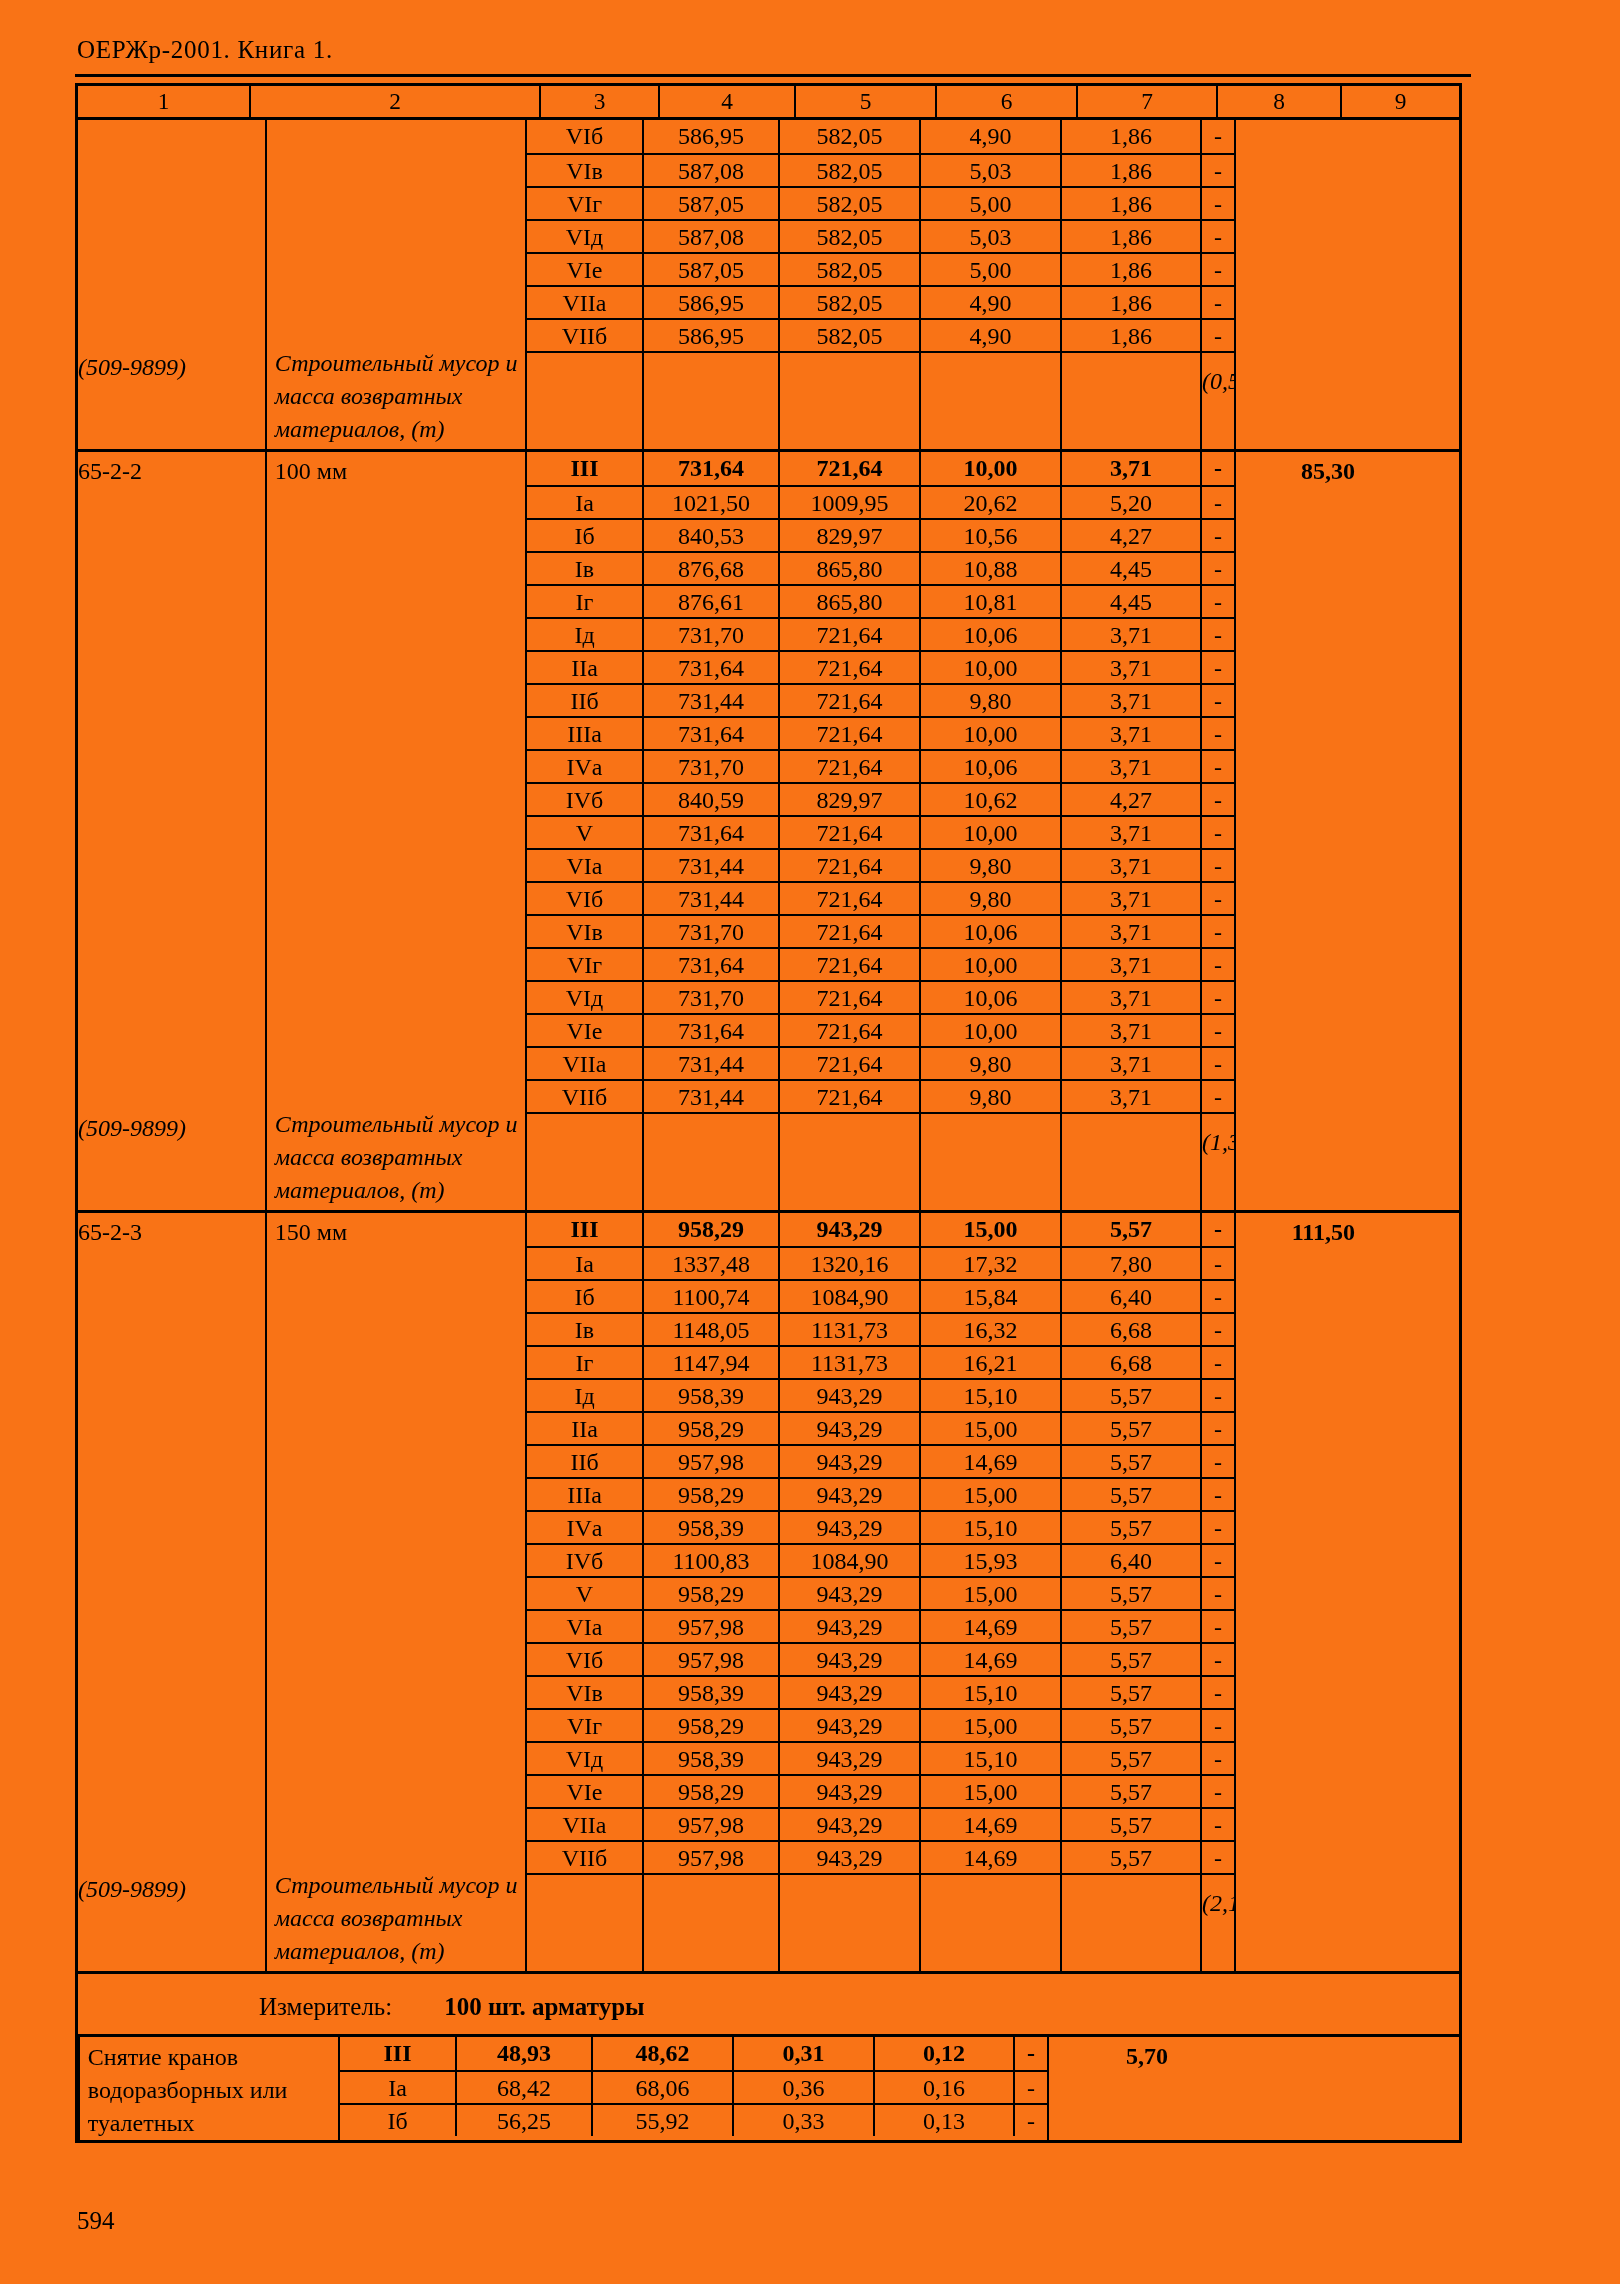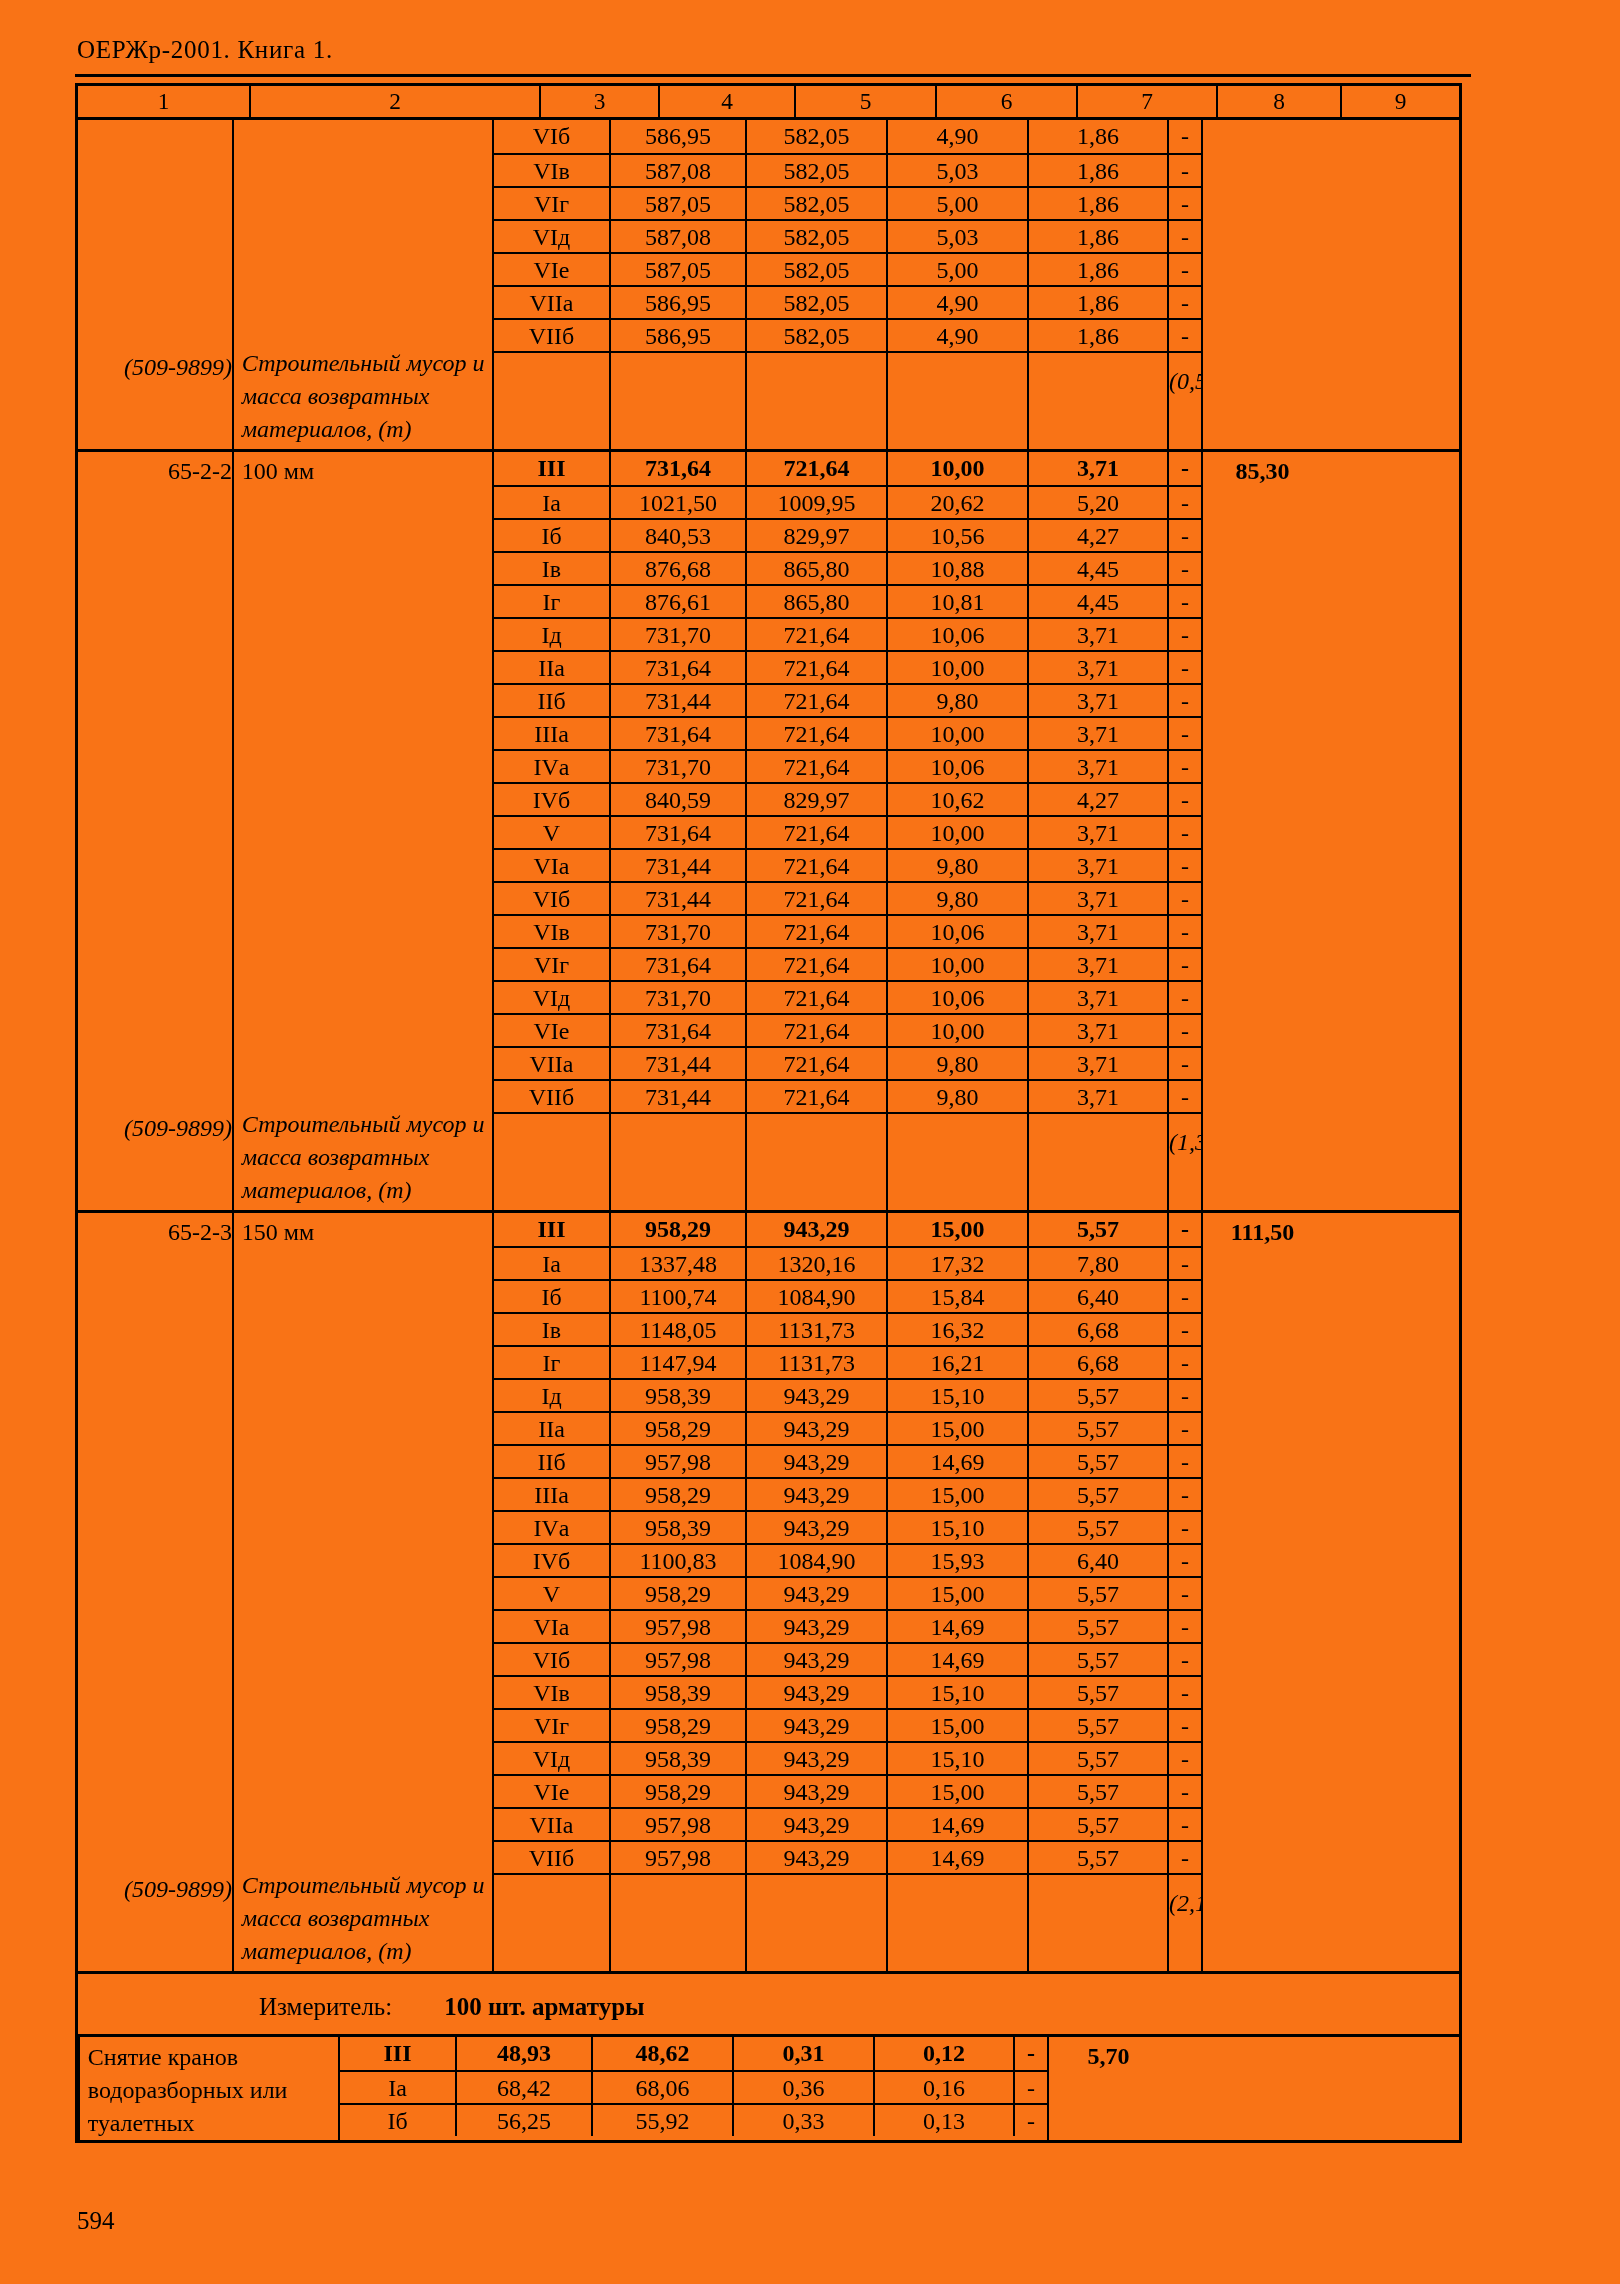--- a/index.html
+++ b/index.html
@@ -32,40 +32,40 @@
   }
   .hcell:first-child{border-left:none;}
   .w1{width:171px}.w2{width:290px}.w3{width:119px}.w4{width:136px}
   .w5{width:141px}.w6{width:141px}.w7{width:140px}.w8{width:124px}.w9{width:119px}
   .sec{display:flex;border-top:3.3px solid #000;box-sizing:border-box;}
   .sec.first{border-top:none;}
   .tblock{border-top:3.3px solid #000;box-sizing:border-box;padding:7.8px 0 11.7px 9px;}
   .tblock .ttl{font-size:31px;font-weight:bold;line-height:40px;}
   .tblock .izm{margin-top:7.8px;padding-left:172px;font-size:25px;line-height:33px;}
   .tblock .izm .izv{font-weight:bold;margin-left:52px;}
-  .c1{width:154px;flex:0 0 auto;display:flex;flex-direction:column;
-      text-align:right;font-size:24px;box-sizing:border-box;}
+  .c1{width:187px;flex:0 0 auto;display:flex;flex-direction:column;
+      text-align:left;font-size:24px;box-sizing:border-box;}
   .c1 .code{padding-top:3.3px;line-height:33px;}
   .c1 .ncode{margin-top:auto;margin-bottom:65px;font-style:italic;line-height:33px;}
   .c2{width:260px;flex:0 0 auto;display:flex;flex-direction:column;
       font-size:24px;border-left:2px solid #000;box-sizing:border-box;}
   .c2 .desc{padding:3.3px 3.9px 0 7.8px;line-height:33px;}
   .c2 .ndesc{margin-top:auto;margin-bottom:2.6px;padding-left:7.8px;
       font-style:italic;line-height:33px;}
   .mid{width:711px;flex:0 0 auto;
       border-left:2px solid #000;border-right:2px solid #000;
       box-sizing:border-box;display:grid;
       grid-template-columns:117px 136px 141px 141px 140px 1fr;}
   .mcell{font-size:24px;text-align:center;line-height:32px;
       box-sizing:border-box;overflow:hidden;}
   .mcell.br{border-right:2px solid #000;}
   .mcell.bt{border-top:2px solid #000;}
   .mcell.b{font-weight:bold;}
   .mcell.waste{font-style:italic;padding-top:13px;line-height:30px;}
-  .c9{width:119px;flex:0 0 auto;text-align:center;font-size:24px;box-sizing:border-box;}
+  .c9{width:119px;flex:0 0 auto;text-align:right;font-size:24px;box-sizing:border-box;}
   .c9 .total{font-weight:bold;padding-top:3.9px;line-height:30px;}
   .page-num{position:absolute;left:77px;top:2207px;font-size:25px;}
 </style>
 </head>
 <body>
 
 <div class="page">
   <div class="doc-title">ОЕРЖр-2001. Книга 1.</div>
   <div class="rule-top"></div>
   <div class="tbl" id="tbl">

